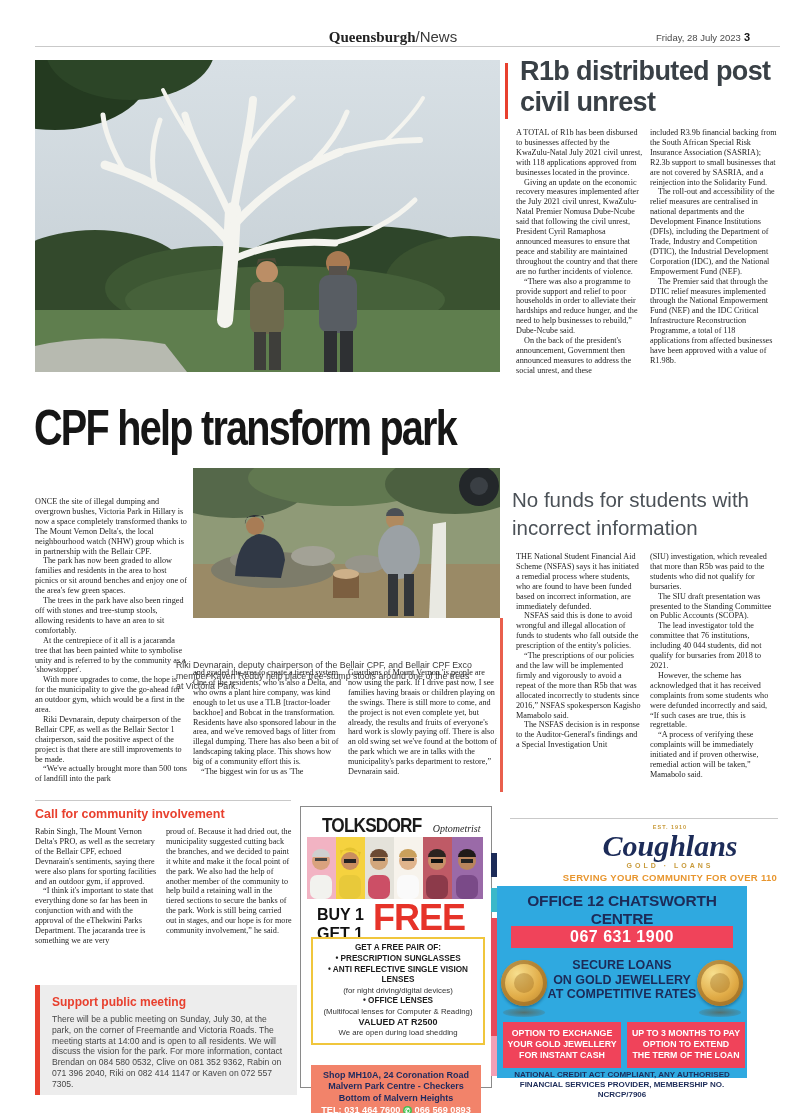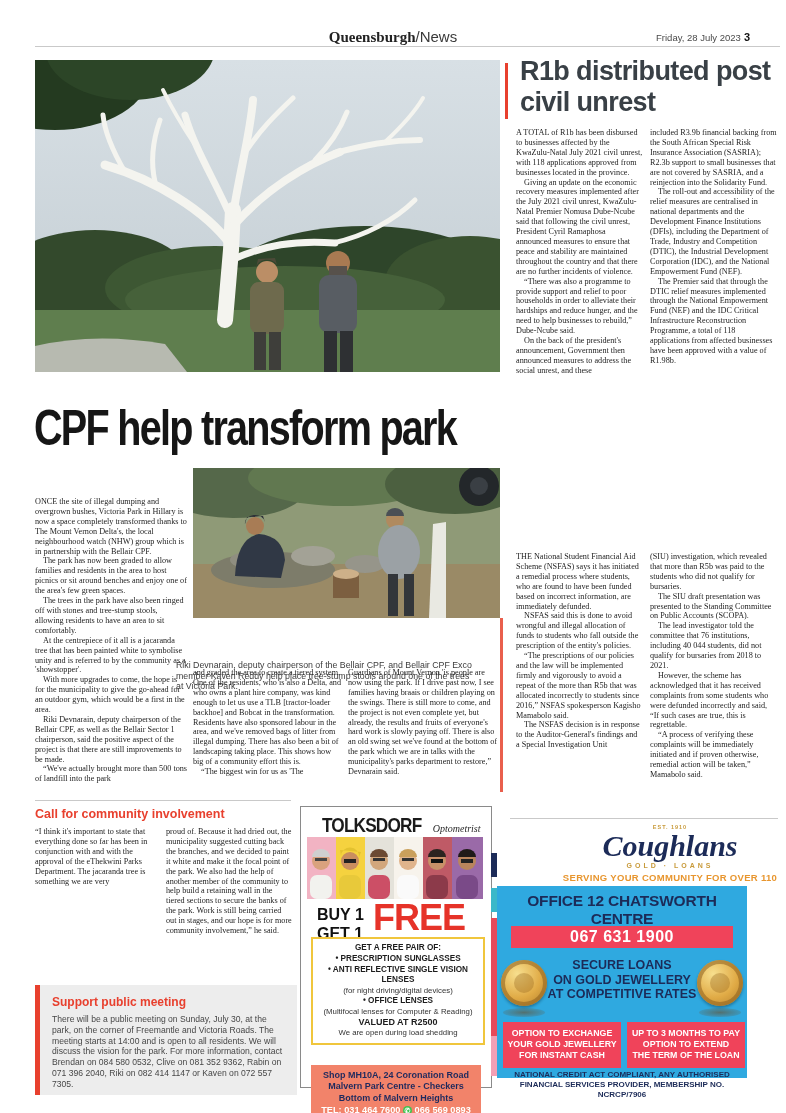--- a/index.html
+++ b/index.html
@@ -227,38 +227,40 @@
       <p>Giving an update on the economic recovery measures implemented after the July 2021 civil unrest, KwaZulu-Natal Premier Nomusa Dube-Ncube said that following the civil unrest, President Cyril Ramaphosa announced measures to ensure that peace and stability are maintained throughout the country and that there are no further incidents of violence.</p>
       <p>“There was also a programme to provide support and relief to poor households in order to alleviate their hardships and reduce hunger, and the need to help businesses to rebuild,” Dube-Ncube said.</p>
       <p>On the back of the president's announcement, Government then announced measures to address the social unrest, and these</p>
     </div>
   <div class="abs body-text" style="top:128px;left:650px;width:127px;height:356px;">
       <p>included R3.9b financial backing from the South African Special Risk Insurance Association (SASRIA); R2.3b support to small businesses that are not covered by SASRIA, and a reinjection into the Solidarity Fund.</p>
       <p>The roll-out and accessibility of the relief measures are centralised in national departments and the Development Finance Institutions (DFIs), including the Department of Trade, Industry and Competition (DTIC), the Industrial Development Corporation (IDC), and the National Empowerment Fund (NEF).</p>
       <p>The Premier said that through the DTIC relief measures implemented through the National Empowerment Fund (NEF) and the IDC Critical Infrastructure Reconstruction Programme, a total of 118 applications from affected businesses have been approved with a value of R1.98b.</p>
     </div>
 
+  <div class="abs story3-headline" style="top:486px;left:512px;width:268px;">No funds for students with incorrect information</div>
   <div class="abs body-text" style="top:552px;left:516px;width:127px;height:264px;">
       <p>THE National Student Financial Aid Scheme (NSFAS) says it has initiated a remedial process where students, who are found to have been funded based on incorrect information, are immediately defunded.</p>
       <p>NSFAS said this is done to avoid wrongful and illegal allocation of funds to students who fall outside the prescription of the entity's policies.</p>
       <p>“The prescriptions of our policies and the law will be implemented firmly and vigorously to avoid a repeat of the more than R5b that was allocated incorrectly to students since 2016,” NSFAS spokesperson Kagisho Mamabolo said.</p>
       <p>The NSFAS decision is in response to the Auditor-General's findings and a Special Investigation Unit</p>
     </div>
   <div class="abs body-text" style="top:552px;left:650px;width:127px;height:264px;">
       <p>(SIU) investigation, which revealed that more than R5b was paid to the students who did not qualify for bursaries.</p>
       <p>The SIU draft presentation was presented to the Standing Committee on Public Accounts (SCOPA).</p>
       <p>The lead investigator told the committee that 76 institutions, including 40 044 students, did not qualify for bursaries from 2018 to 2021.</p>
       <p>However, the scheme has acknowledged that it has received complaints from some students who were defunded incorrectly and said, “If such cases are true, this is regrettable.</p>
       <p>“A process of verifying these complaints will be immediately initiated and if proven otherwise, remedial action will be taken,” Mamabolo said.</p>
     </div>
   <div class="abs rule" style="top:818px;left:510px;width:268px;"></div>
 
   <div class="abs rule" style="top:800px;left:35px;width:256px;"></div>
   <div class="abs section-heading" style="top:807px;left:35px;width:260px;">Call for community involvement</div>
   <div class="abs body-text" style="top:827px;left:35px;width:124px;height:150px;">
+      <p>Rabin Singh, The Mount Vernon Delta's PRO, as well as the secretary of the Bellair CPF, echoed Devnarain's sentiments, saying there were also plans for sporting facilities and an outdoor gym, if approved.</p>
       <p>“I think it's important to state that everything done so far has been in conjunction with and with the approval of the eThekwini Parks Department. The jacaranda tree is something we are very</p>
     </div>
   <div class="abs body-text" style="top:827px;left:166px;width:126px;height:150px;">
       <p>proud of. Because it had dried out, the municipality suggested cutting back the branches, and we decided to paint it white and make it the focal point of the park. We also had the help of another member of the community to help build a retaining wall in the tiered sections to secure the banks of the park. Work is still being carried out in stages, and our hope is for more community involvement,” he said.</p>
     </div>
 
   <div class="abs meeting-box" style="top:985px;left:35px;width:257px;height:110px;">
     <div class="meeting-heading">Support public meeting</div>
     <div class="meeting-body">There will be a public meeting on Sunday, July 30, at the park, on the corner of Freemantle and Victoria Roads. The meeting starts at 14:00 and is open to all residents. We will discuss the vision for the park. For more information, contact Brendan on 084 580 0532, Clive on 081 352 9362, Rabin on 071 396 2040, Riki on 082 414 1147 or Kaven on 072 557 7305.</div>
   </div>

